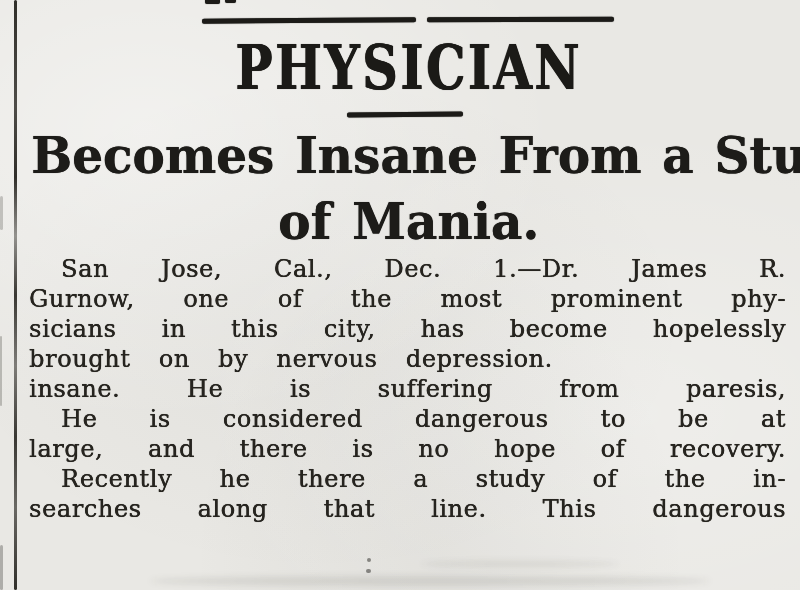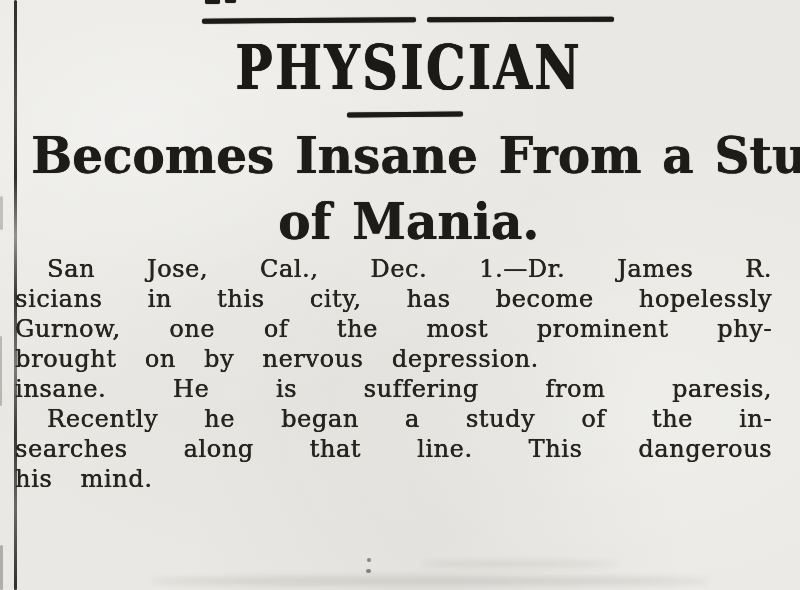--- a/index.html
+++ b/index.html
@@ -40,21 +40,21 @@
     text-shadow:0.6px 0 0 #1b1a17, -0.4px 0 0 rgba(27,26,23,0.7), 0 0 1px rgba(27,26,23,0.5);
   }
   .head1{top:128px;}
   .head2{top:194px;}
   .head1 .t,.head2 .t{
     display:inline-block;font-weight:bold;font-size:50px;line-height:1.1;
     color:#1d1c19;transform:scaleX(0.97);word-spacing:4px;
     text-shadow:0.5px 0 0 #1d1c19, 0 0 1px rgba(29,28,25,0.5);
   }
 
-  .article{position:absolute;left:15px;top:254px;width:757px;color:#26241f;}
+  .article{position:absolute;left:29px;top:254px;width:757px;color:#26241f;}
   .bline{
     font-size:24px;line-height:30px;height:30px;letter-spacing:0.6px;
     white-space:normal;overflow:visible;
     text-shadow:0.35px 0 0 currentColor, 0 0 0.8px rgba(38,36,31,0.45);
   }
   .bline.just{text-align:justify;text-align-last:justify;}
   .bline.loose{word-spacing:20px;}
   .bline.ind{text-indent:32px;}
 
   .speck{position:absolute;background:rgba(40,38,33,0.5);border-radius:2px;}
@@ -82,29 +82,32 @@
   <div class="center-band head1">
     <span class="t">Becomes Insane From a Study</span>
   </div>
   <div class="center-band head2">
     <span class="t">of Mania.</span>
   </div>
 
   <div class="article">
       <div>
         <div class="bline just ind">San Jose, Cal., Dec. 1.—Dr. James R.</div>
+        <div class="bline just">Gurnow, one of the most prominent phy-</div>
         <div class="bline just">sicians in this city, has become hopelessly</div>
-        <div class="bline just">Gurnow, one of the most prominent phy-</div>
         <div class="bline loose">brought on by nervous depression.</div>
         <div class="bline just">insane.  He is suffering from paresis,</div>
       </div>
       <div>
-        <div class="bline just ind">Recently he began a study of the in-</div>
+        <div class="bline just ind">He is considered dangerous to be at</div>
+        <div class="bline just">large, and there is no hope of recovery.</div>
+      </div>
+      <div>
+        <div class="bline just ind">Recently he there a study of the in-</div>
         <div class="bline just">searches along that line.  This dangerous</div>
-        <div class="bline loose">his mind.</div>
       </div>
     </div>
 
   <div class="speck" style="left:0;top:196px;width:3px;height:34px;opacity:.45;"></div>
   <div class="speck" style="left:0;top:336px;width:2px;height:70px;opacity:.5;"></div>
   <div class="speck" style="left:0;top:545px;width:3px;height:45px;opacity:.6;"></div>
   <div class="speck" style="left:367px;top:558px;width:4px;height:4px;"></div>
   <div class="speck" style="left:366px;top:569px;width:5px;height:4px;"></div>
   <div class="smudge" style="left:150px;top:576px;width:560px;height:10px;"></div>
   <div class="smudge" style="left:420px;top:560px;width:200px;height:8px;opacity:.7;"></div>

